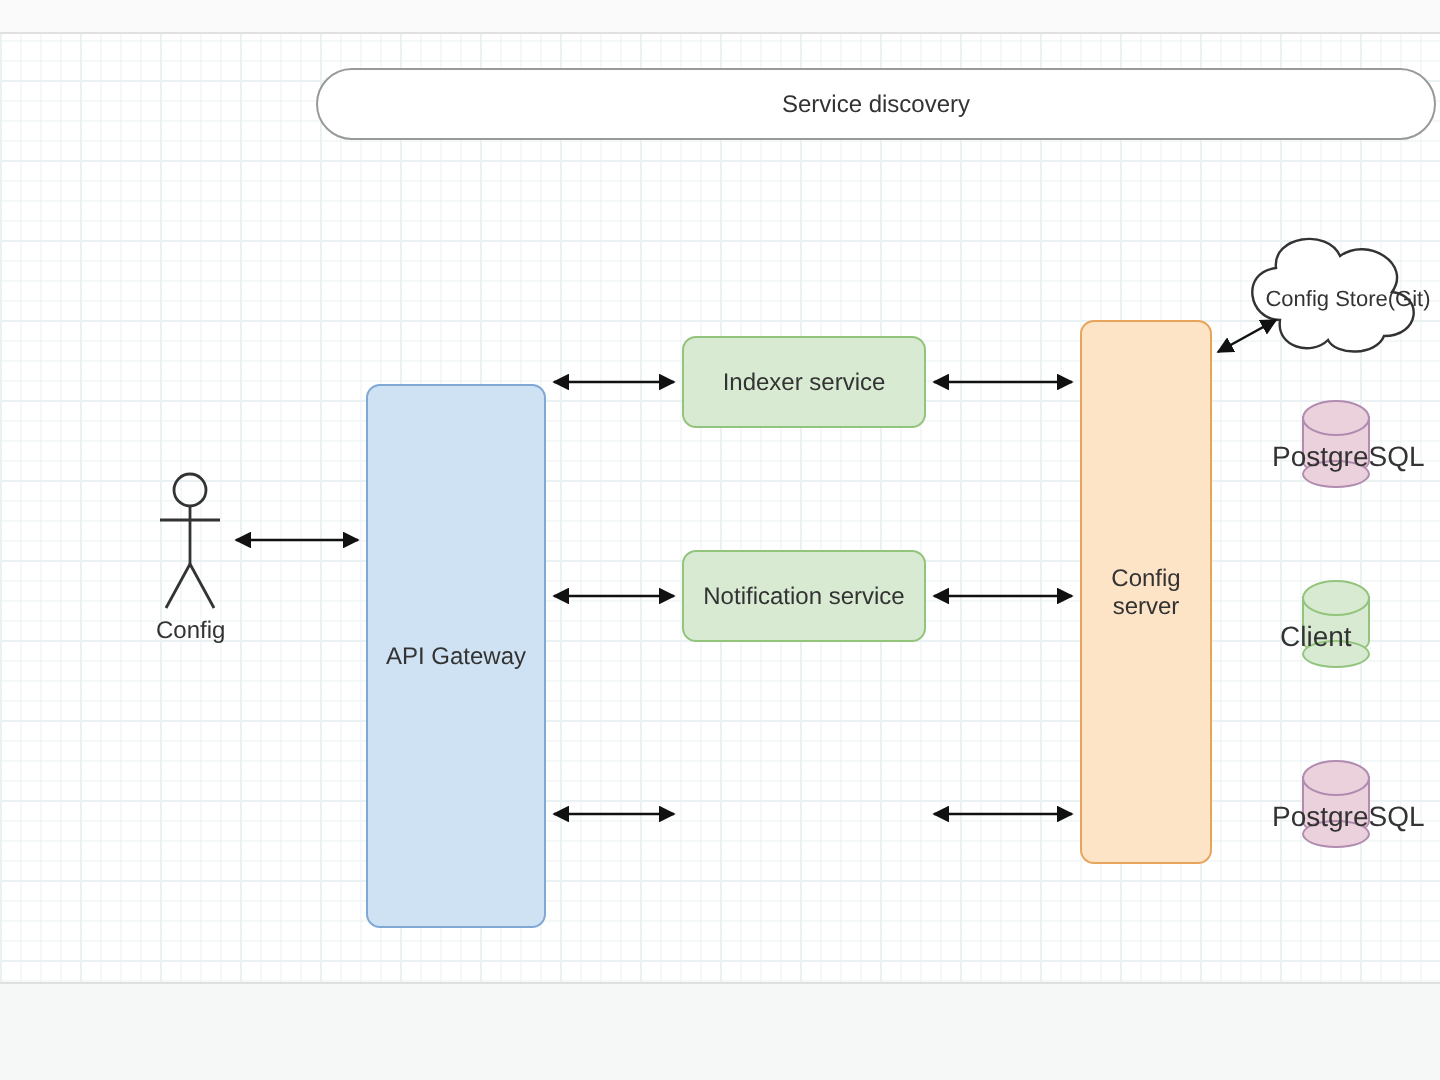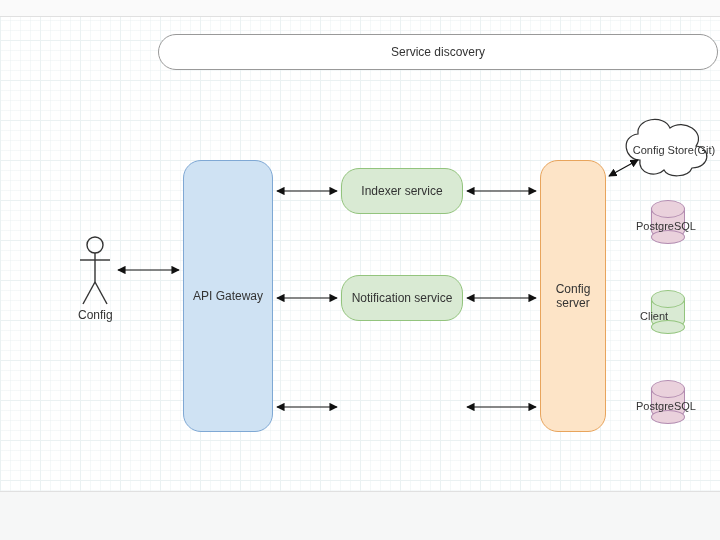--- a/index.html
+++ b/index.html
@@ -36,29 +36,29 @@
   .bottom-bar {
     position: absolute;
     left: 0; right: 0; bottom: 0;
     height: 48px;
     background: #f6f7f7;
     border-top: 1px solid #e0e0e0;
   }
   .box {
     position: absolute;
     border: 1px solid;
-    border-radius: 18px;
+    border-radius: 7px;
     display: flex;
     align-items: center;
     justify-content: center;
     text-align: center;
     padding: 4px;
     box-sizing: border-box;
   }
-  .blue  { background: #cfe2f3; border-color: #7fa8d4; }
+  .blue  { background: #cfe2f3; border-color: #7fa8d4; margin-top: 32px; }
   .green { background: #d9ead3; border-color: #93c47d; }
   .orange{ background: #fde4c7; border-color: #e8a45c; }
   .white { background: #fff;    border-color: #999; }
   .label {
     position: absolute;
     text-align: center;
   }
   
   .db {
     position: absolute;
@@ -90,21 +90,21 @@
     border-radius: 50%;
   }
   .db.purple .body, .db.purple .lid, .db.purple .base {
     background: #ead1dc; border-color: #b28bb0;
   }
   .db.greendb .body, .db.greendb .lid, .db.greendb .base {
     background: #d9ead3; border-color: #93c47d;
   }
   .db-label {
     position: absolute;
-    font-size: 11px;
+    font-size: 14px;
     white-space: nowrap;
     text-align: center;
   }
   svg.arrows {
     position: absolute;
     left: 0; top: 0;
     pointer-events: none;
   }
 </style>
 </head>

